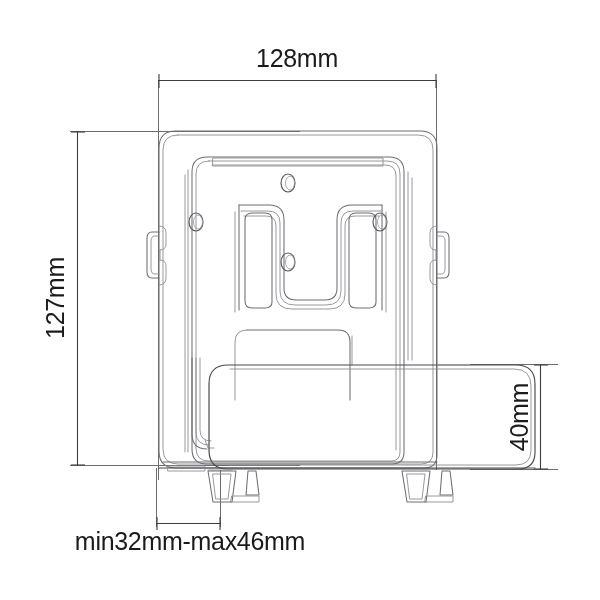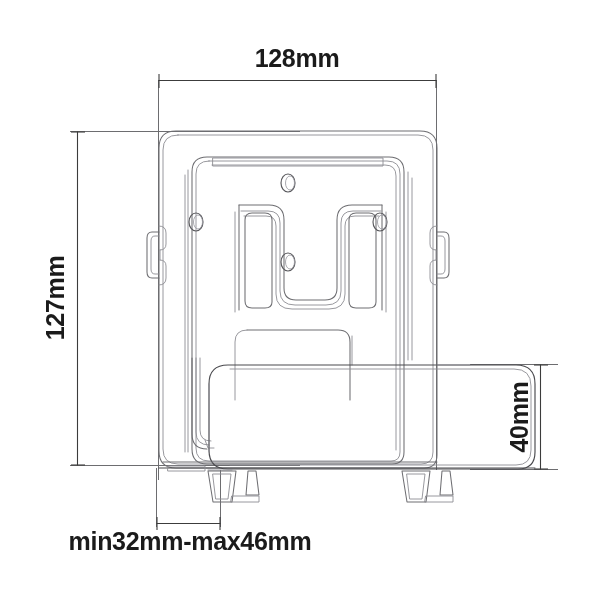--- a/index.html
+++ b/index.html
@@ -11,21 +11,20 @@
     width: 600px;
     height: 600px;
     font-family: "Liberation Sans", sans-serif;
     overflow: hidden;
   }
   #drawing-root {
     position: relative;
     width: 600px;
     height: 600px;
     background: #ffffff;
-    font-weight: bold;
   }
   svg.sheet {
     position: absolute;
     top: 0;
     left: 0;
     width: 600px;
     height: 600px;
     display: block;
   }
   .dim-text {

